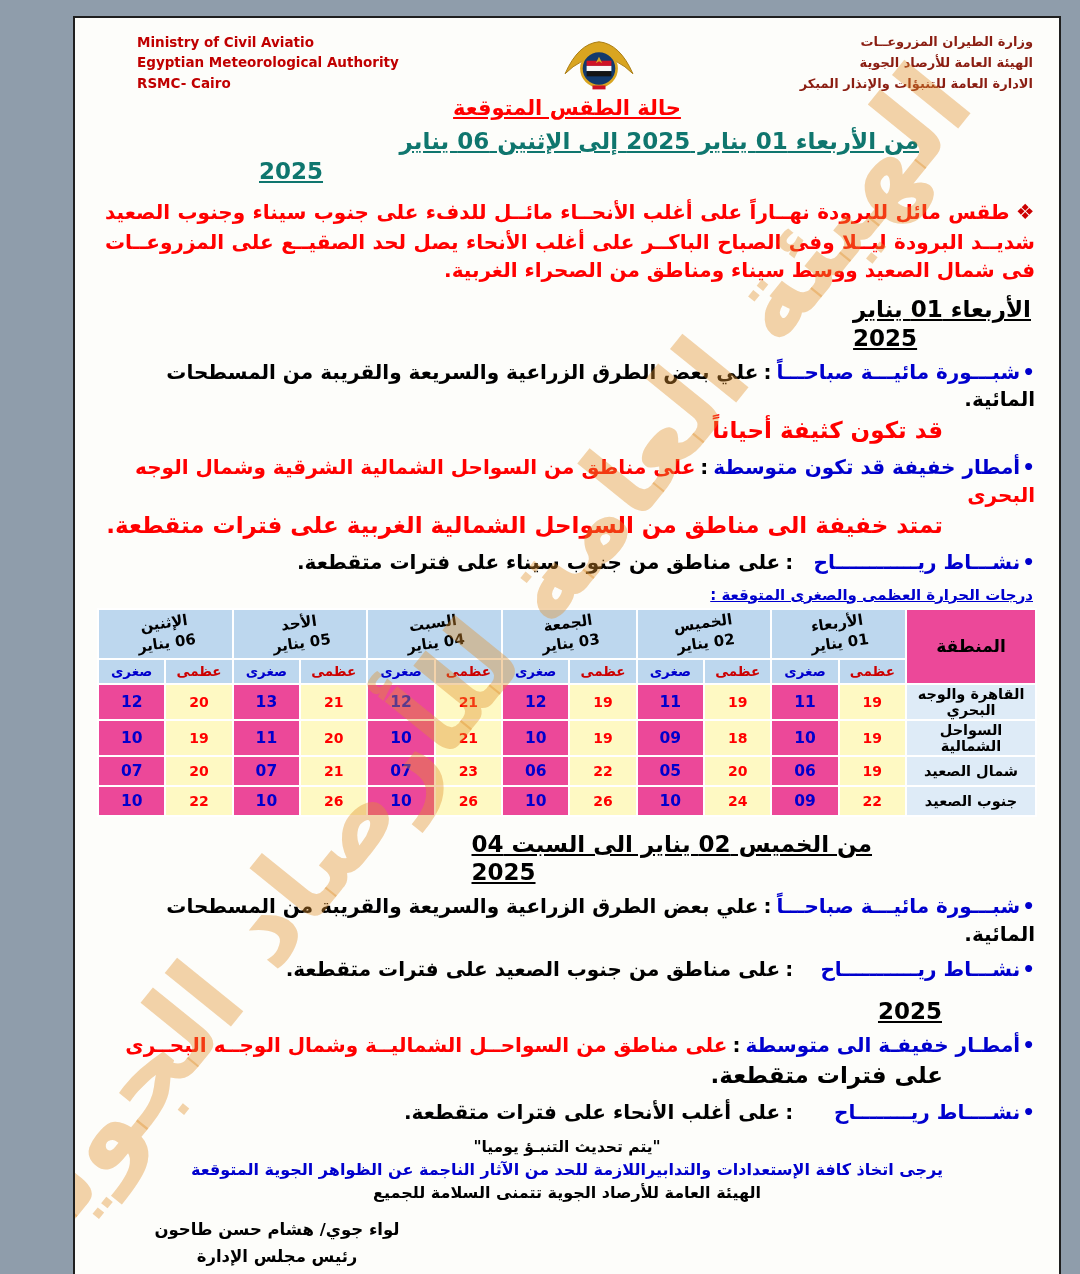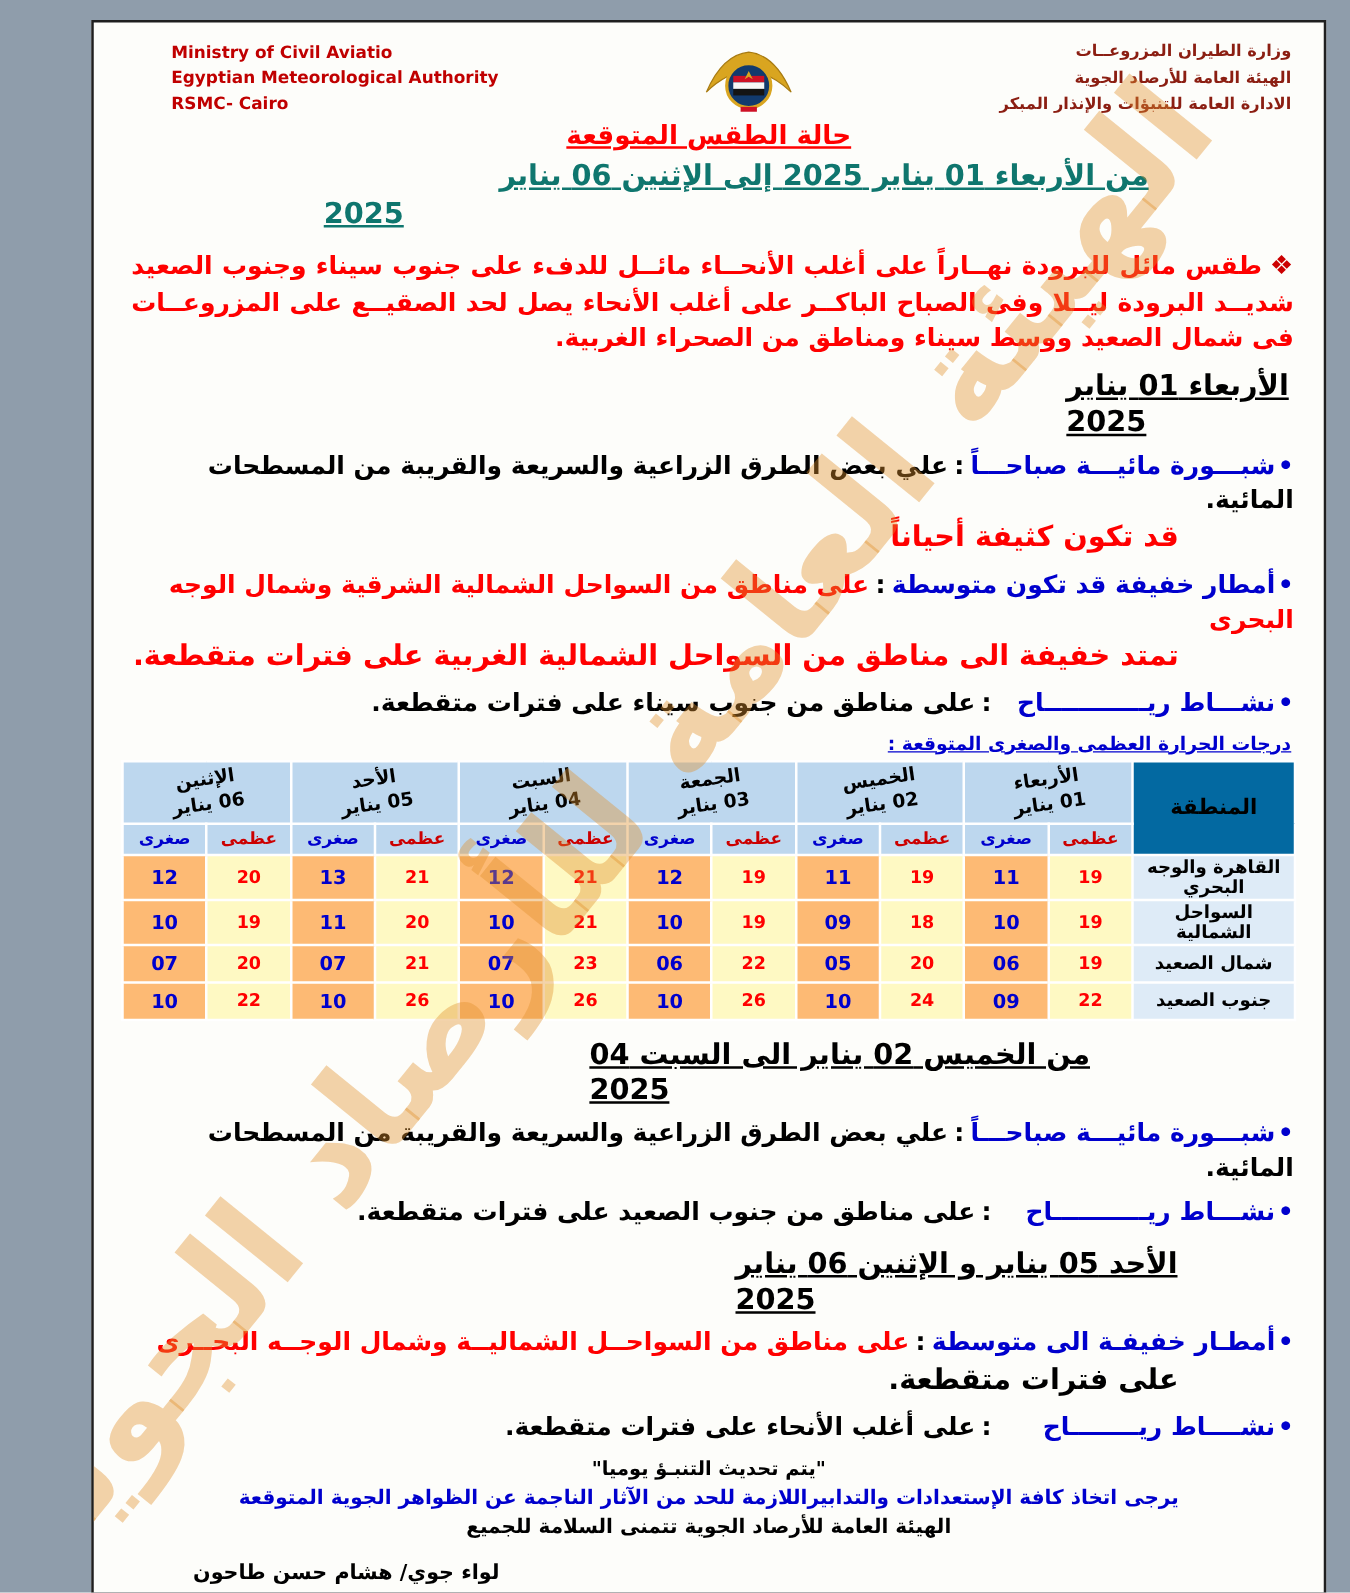--- a/index.html
+++ b/index.html
@@ -41,29 +41,29 @@
   .bullet-line{font-size:20px;font-weight:bold;line-height:1.38;}
   .bullet-dot{color:#0000cd;margin-left:2px;}
   .bullet-label{color:#0000cd;display:inline-block;min-width:222px;}
   .bullet-colon{padding:0 5px;color:#000;}
   .bullet-desc{color:#000;}
   .bullet-desc.red,.bullet-extra.red{color:#ff0000;}
   .bullet-extra{font-size:23px;font-weight:bold;margin:2px 92px 0 0;line-height:1.3;color:#000;}
   .temps-h{color:#0000cd;font-weight:bold;font-size:15px;text-decoration:underline;margin:9px 4px 4px 0;text-align:right;}
   .temps-table{width:100%;border-collapse:collapse;table-layout:fixed;direction:rtl;border:1px solid #8aa0b8;margin-top:2px;}
   .temps-table th,.temps-table td{border:2px solid #ffffff;text-align:center;vertical-align:middle;}
-  .region-h{background:#0369a1;font-size:17px;width:126px;color:#000;}
+  .region-h{background:#ec4899;font-size:17px;width:126px;color:#000;}
   .day-h{background:#bdd7ee;height:46px;}
   .slant{transform:rotate(-8deg);font-size:15px;font-weight:bold;line-height:1.3;color:#000;}
   .sub-h{background:#bdd7ee;font-size:13.5px;height:21px;}
   .max-h{color:#cc0000;}
   .min-h{color:#0000cd;}
   .region-cell{background:#deebf7;font-weight:bold;font-size:14.5px;height:26px;color:#000;}
   .max-cell{background:#fef9c3;color:#ff0000;font-weight:bold;font-size:14px;}
-  .min-cell{background:#fdba74;color:#0000cd;font-weight:bold;font-size:15.5px;}
+  .min-cell{background:#ec4899;color:#0000cd;font-weight:bold;font-size:15.5px;}
   .footer-notes{text-align:center;font-weight:bold;margin-top:11px;}
   .f-update{font-size:15.5px;color:#000;}
   .f-advice{color:#0000cd;font-size:16px;margin-top:4px;}
   .f-wish{color:#000;font-size:16px;margin-top:4px;}
   .signature{width:280px;margin:14px auto 0 40px;text-align:center;font-weight:bold;font-size:16.5px;line-height:1.65;color:#000;}
 </style>
 </head>
 <body>
 
 <div class="doc">
@@ -251,21 +251,20 @@
   <div class="bullets" id="bullets-1">
       <div class="bullet-row">
         <div class="bullet-line"><span class="bullet-dot">•</span><span class="bullet-label">شبـــورة مائيـــة صباحـــاً</span><span class="bullet-colon">:</span><span class="bullet-desc">علي بعض الطرق الزراعية والسريعة والقريبة من المسطحات المائية.</span></div>
       </div>
       <div class="bullet-row">
         <div class="bullet-line"><span class="bullet-dot">•</span><span class="bullet-label">نشـــاط ريـــــــــــاح</span><span class="bullet-colon">:</span><span class="bullet-desc">على مناطق من جنوب الصعيد على فترات متقطعة.</span></div>
       </div>
     </div>
 
   <h2 class="sec-h sec-3">
-    <span class="shl">الأحد 05 يناير و الإثنين 06 يناير</span>
     <span class="shl2">2025</span>
   </h2>
   <div class="bullets" id="bullets-2">
       <div class="bullet-row">
         <div class="bullet-line"><span class="bullet-dot">•</span><span class="bullet-label">أمطـار خفيفـة الى متوسطة</span><span class="bullet-colon">:</span><span class="bullet-desc red">على مناطق من السواحــل الشماليــة وشمال الوجــه البحــرى</span></div>
         <div class="bullet-extra">على فترات متقطعة.</div>
       </div>
       <div class="bullet-row">
         <div class="bullet-line"><span class="bullet-dot">•</span><span class="bullet-label">نشــــاط ريــــــــاح</span><span class="bullet-colon">:</span><span class="bullet-desc">على أغلب الأنحاء على فترات متقطعة.</span></div>
       </div>

